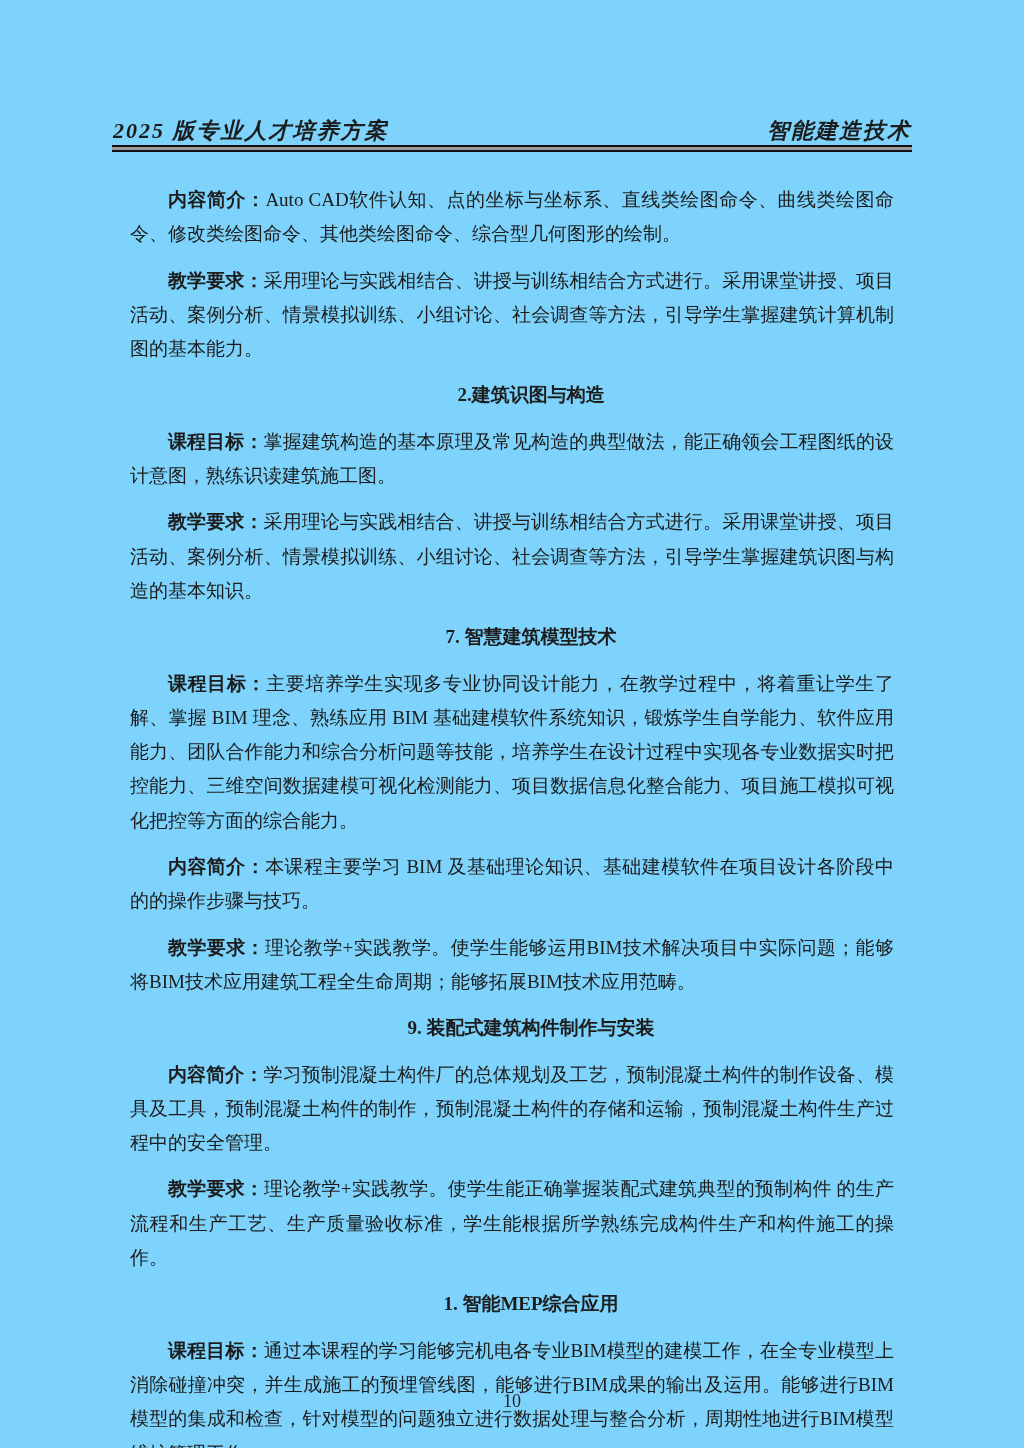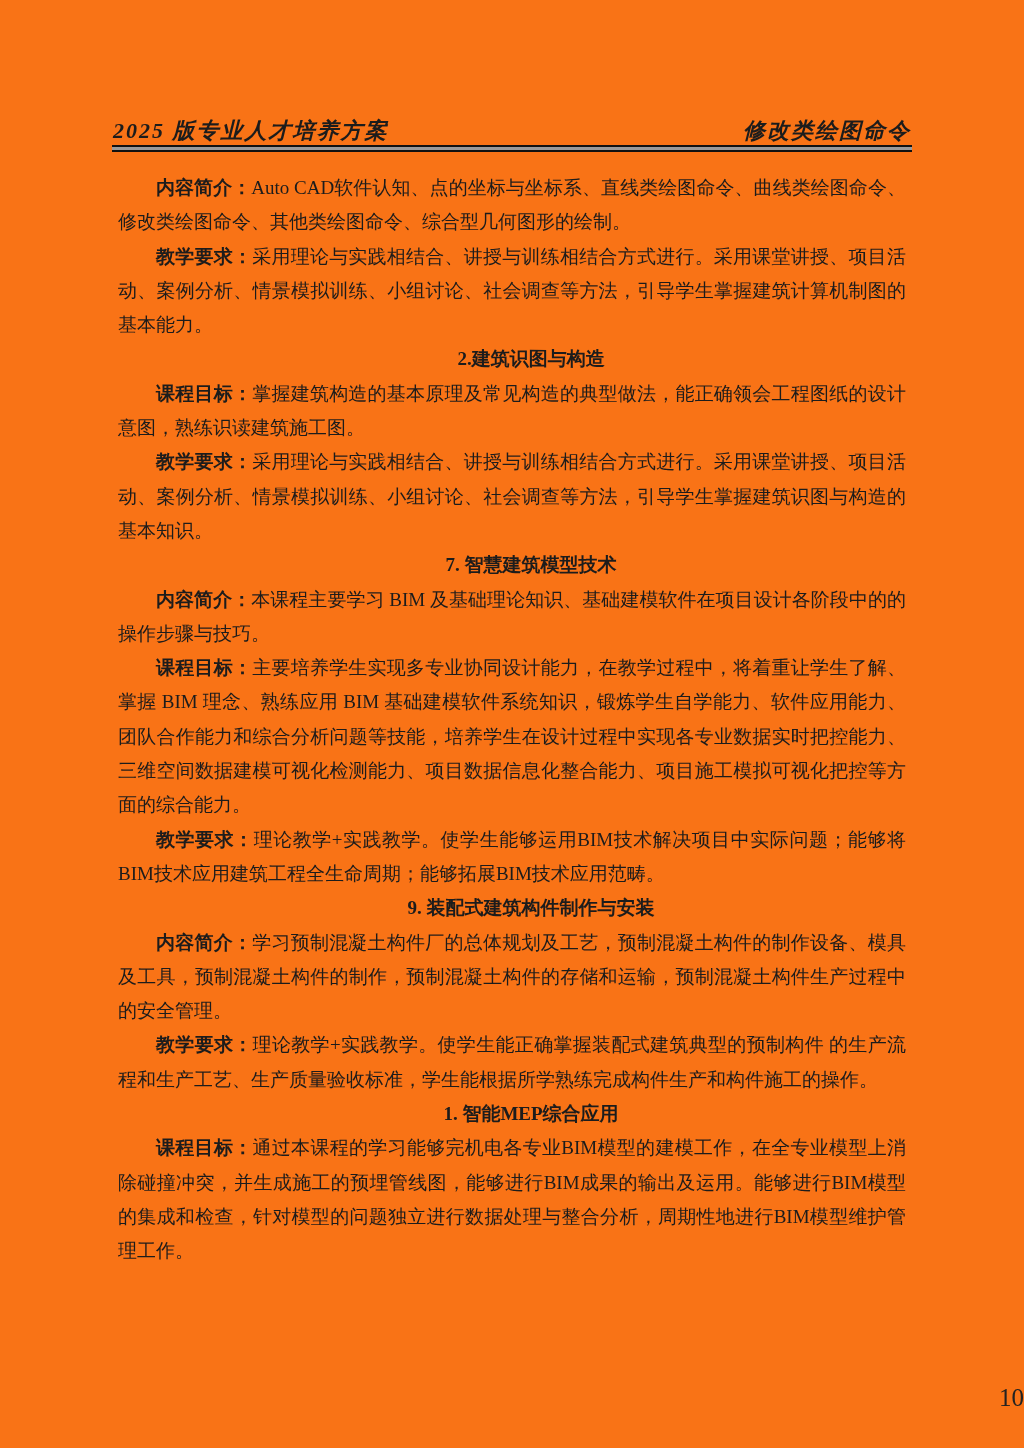--- a/index.html
+++ b/index.html
@@ -5,21 +5,21 @@
   html, body {
     margin: 0;
     padding: 0;
     background: #e8e8e8;
   }
   .page {
     position: relative;
     width: 1024px;
     height: 1448px;
     margin: 0 auto;
-    background: #f97316;
+    background: #7dd3fc;
     font-family: "Liberation Serif", "DejaVu Serif", serif;
     color: #1c1c1c;
     overflow: hidden;
   }
   .page-header {
     position: absolute;
     top: 116px;
     left: 113px;
     right: 113px;
     display: flex;
@@ -43,62 +43,62 @@
   .doc-content {
     position: absolute;
     top: 171px;
     left: 118px;
     width: 788px;
     font-size: 19px;
     line-height: 34.3px;
     text-align: justify;
   }
   .doc-content p {
-    margin: 0;
+    margin: 12px;
     padding: 0;
     text-indent: 2em;
   }
   .doc-content p.heading {
     font-weight: bold;
     text-align: center;
   }
   .para-label {
     font-weight: bold;
   }
   .page-footer {
     position: absolute;
     bottom: 36px;
     left: 0;
     width: 100%;
-    text-align: right;
-    font-size: 25px;
+    text-align: center;
+    font-size: 18px;
     color: #222;
   }
 </style>
 </head>
 <body>
 
 <div class="page">
 
   <div class="page-header">
     <span>2025 版专业人才培养方案</span>
-    <span>修改类绘图命令</span>
+    <span>智能建造技术</span>
   </div>
 
   <div class="header-rule"></div>
 
   <div class="doc-content" id="doc-content">
       <p class="body-para"><span class="para-label">内容简介：</span>Auto CAD软件认知、点的坐标与坐标系、直线类绘图命令、曲线类绘图命令、修改类绘图命令、其他类绘图命令、综合型几何图形的绘制。</p>
       <p class="body-para"><span class="para-label">教学要求：</span>采用理论与实践相结合、讲授与训练相结合方式进行。采用课堂讲授、项目活动、案例分析、情景模拟训练、小组讨论、社会调查等方法，引导学生掌握建筑计算机制图的基本能力。</p>
       <p class="heading">2.建筑识图与构造</p>
       <p class="body-para"><span class="para-label">课程目标：</span>掌握建筑构造的基本原理及常见构造的典型做法，能正确领会工程图纸的设计意图，熟练识读建筑施工图。</p>
       <p class="body-para"><span class="para-label">教学要求：</span>采用理论与实践相结合、讲授与训练相结合方式进行。采用课堂讲授、项目活动、案例分析、情景模拟训练、小组讨论、社会调查等方法，引导学生掌握建筑识图与构造的基本知识。</p>
       <p class="heading">7. 智慧建筑模型技术</p>
+      <p class="body-para"><span class="para-label">课程目标：</span>主要培养学生实现多专业协同设计能力，在教学过程中，将着重让学生了解、掌握 BIM 理念、熟练应用 BIM 基础建模软件系统知识，锻炼学生自学能力、软件应用能力、团队合作能力和综合分析问题等技能，培养学生在设计过程中实现各专业数据实时把控能力、三维空间数据建模可视化检测能力、项目数据信息化整合能力、项目施工模拟可视化把控等方面的综合能力。</p>
       <p class="body-para"><span class="para-label">内容简介：</span>本课程主要学习 BIM 及基础理论知识、基础建模软件在项目设计各阶段中的的操作步骤与技巧。</p>
-      <p class="body-para"><span class="para-label">课程目标：</span>主要培养学生实现多专业协同设计能力，在教学过程中，将着重让学生了解、掌握 BIM 理念、熟练应用 BIM 基础建模软件系统知识，锻炼学生自学能力、软件应用能力、团队合作能力和综合分析问题等技能，培养学生在设计过程中实现各专业数据实时把控能力、三维空间数据建模可视化检测能力、项目数据信息化整合能力、项目施工模拟可视化把控等方面的综合能力。</p>
       <p class="body-para"><span class="para-label">教学要求：</span>理论教学+实践教学。使学生能够运用BIM技术解决项目中实际问题；能够将BIM技术应用建筑工程全生命周期；能够拓展BIM技术应用范畴。</p>
       <p class="heading">9. 装配式建筑构件制作与安装</p>
       <p class="body-para"><span class="para-label">内容简介：</span>学习预制混凝土构件厂的总体规划及工艺，预制混凝土构件的制作设备、模具及工具，预制混凝土构件的制作，预制混凝土构件的存储和运输，预制混凝土构件生产过程中的安全管理。</p>
       <p class="body-para"><span class="para-label">教学要求：</span>理论教学+实践教学。使学生能正确掌握装配式建筑典型的预制构件 的生产流程和生产工艺、生产质量验收标准，学生能根据所学熟练完成构件生产和构件施工的操作。</p>
       <p class="heading">1. 智能MEP综合应用</p>
       <p class="body-para"><span class="para-label">课程目标：</span>通过本课程的学习能够完机电各专业BIM模型的建模工作，在全专业模型上消除碰撞冲突，并生成施工的预埋管线图，能够进行BIM成果的输出及运用。能够进行BIM模型的集成和检查，针对模型的问题独立进行数据处理与整合分析，周期性地进行BIM模型维护管理工作。</p>
     </div>
 
   <div class="page-footer">
     <span>10</span>

